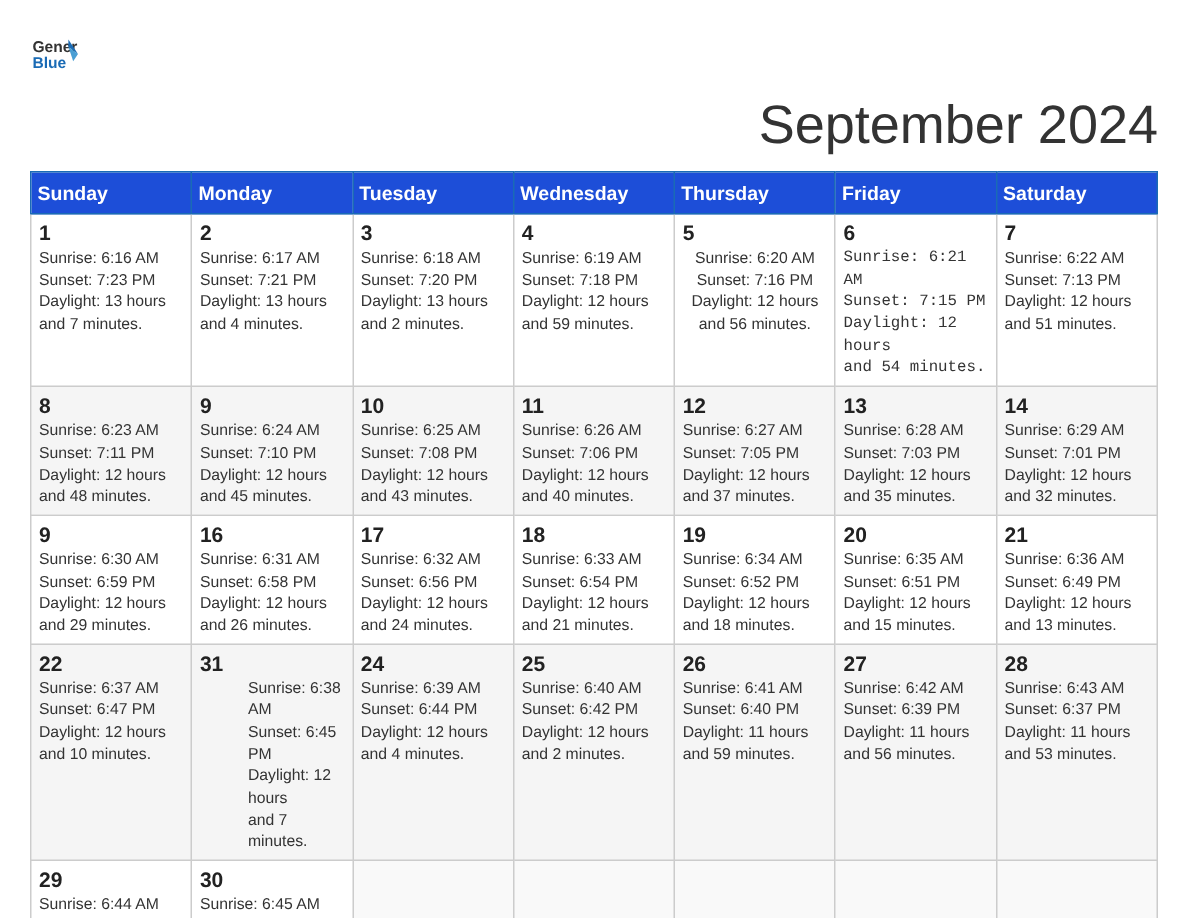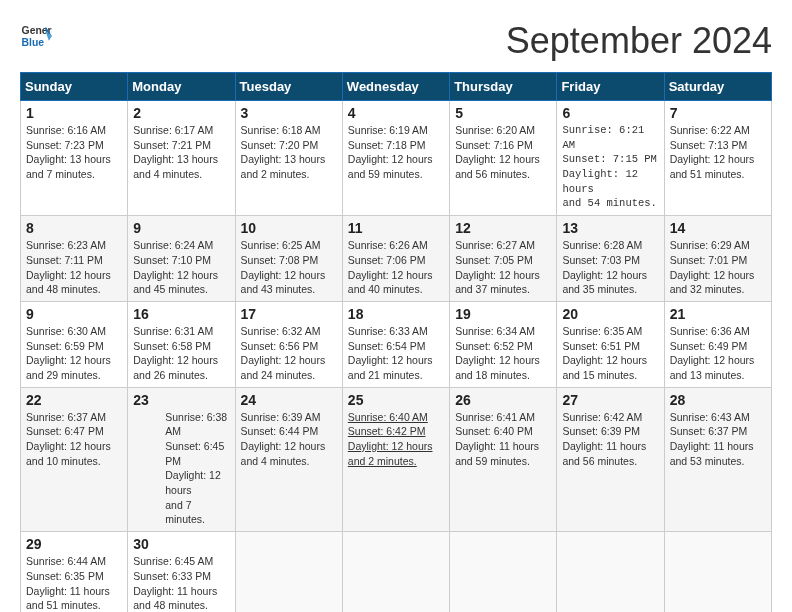--- a/index.html
+++ b/index.html
@@ -20,37 +20,38 @@
       display: flex;
       align-items: center;
       gap: 4px;
     }
     .logo-icon {
       width: 32px;
       height: 32px;
     }
     .title-area {
       text-align: right;
+      margin-top: 42px;
     }
     .calendar-title {
       font-size: 36px;
       color: #333;
       font-weight: normal;
     }
     .calendar-subtitle {
       font-size: 16px;
       color: #555;
     }
     table {
       width: 100%;
       border-collapse: collapse;
       font-size: 11px;
     }
     thead tr th {
-      background-color: #0c4a6e;
+      background-color: #1d4ed8;
       color: #fff;
       padding: 6px 4px;
       text-align: left;
       font-size: 13px;
       font-weight: bold;
       border: 1px solid #1a6bb5;
     }
     tbody tr td {
       border: 1px solid #ccc;
       vertical-align: top;
@@ -132,21 +133,21 @@
         </td>
         <td>
           <span class="day-number">4</span>
           <div class="day-info" style="white-space: pre-wrap;">Sunrise: 6:19 AM
 Sunset: 7:18 PM
 Daylight: 12 hours
 and 59 minutes.</div>
         </td>
         <td>
           <span class="day-number">5</span>
-          <div class="day-info" style="white-space: pre-wrap;">Sunrise: 6:20 AM
+          <div class="day-info" style="white-space: pre-wrap; text-align: center;">Sunrise: 6:20 AM
 Sunset: 7:16 PM
 Daylight: 12 hours
 and 56 minutes.</div>
         </td>
         <td>
           <span class="day-number">6</span>
           <div class="day-info" style="white-space: pre-wrap; font-family: Liberation Mono, monospace;">Sunrise: 6:21 AM
 Sunset: 7:15 PM
 Daylight: 12 hours
 and 54 minutes.</div>
@@ -263,36 +264,36 @@
       </tr>
       <tr>
         <td>
           <span class="day-number">22</span>
           <div class="day-info" style="white-space: pre-wrap;">Sunrise: 6:37 AM
 Sunset: 6:47 PM
 Daylight: 12 hours
 and 10 minutes.</div>
         </td>
         <td>
-          <span class="day-number">23</span>
+          <span class="day-number">31</span>
           <div class="day-info" style="white-space: pre-wrap; margin-left: 32px;">Sunrise: 6:38 AM
 Sunset: 6:45 PM
 Daylight: 12 hours
 and 7 minutes.</div>
         </td>
         <td>
           <span class="day-number">24</span>
           <div class="day-info" style="white-space: pre-wrap;">Sunrise: 6:39 AM
 Sunset: 6:44 PM
 Daylight: 12 hours
 and 4 minutes.</div>
         </td>
         <td>
           <span class="day-number">25</span>
-          <div class="day-info" style="white-space: pre-wrap; text-decoration: underline;">Sunrise: 6:40 AM
+          <div class="day-info" style="white-space: pre-wrap;">Sunrise: 6:40 AM
 Sunset: 6:42 PM
 Daylight: 12 hours
 and 2 minutes.</div>
         </td>
         <td>
           <span class="day-number">26</span>
           <div class="day-info" style="white-space: pre-wrap;">Sunrise: 6:41 AM
 Sunset: 6:40 PM
 Daylight: 11 hours
 and 59 minutes.</div>

